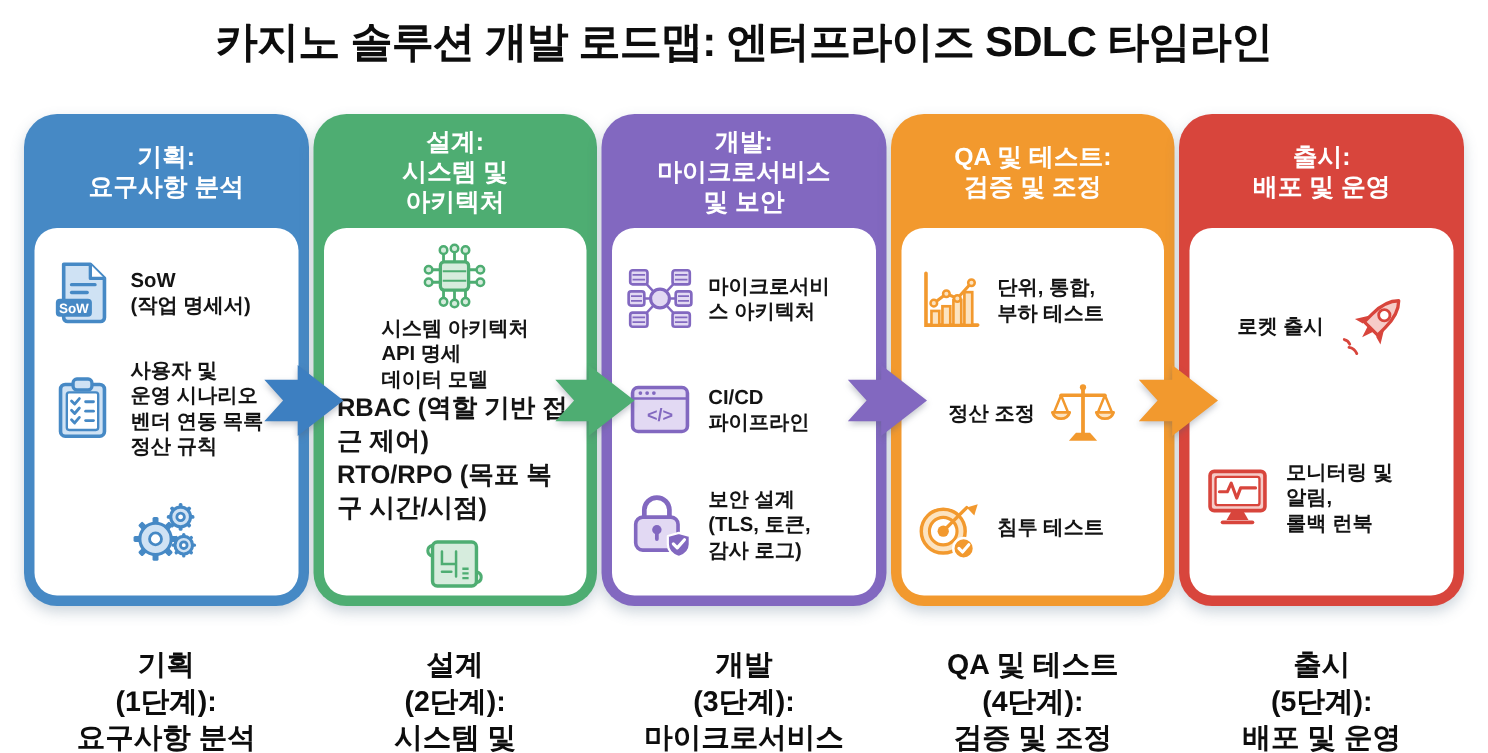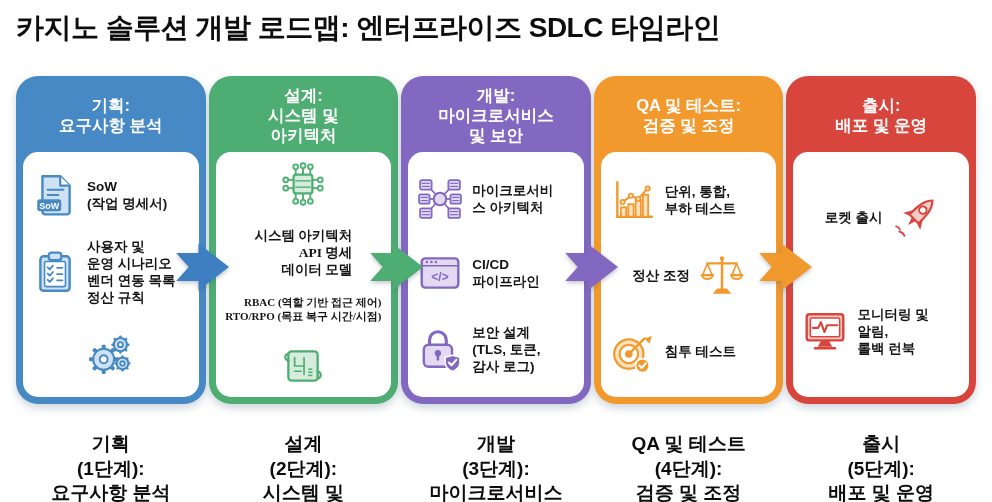--- a/index.html
+++ b/index.html
@@ -1,37 +1,37 @@
 <!DOCTYPE html>
 <html><head>
 <meta charset="utf-8">
 <style>
   * { margin:0; padding:0; box-sizing:border-box; }
   html,body { width:992px; height:502px; background:#fff; overflow:hidden;
     font-family:"Liberation Sans","DejaVu Sans",sans-serif; }
   .page { width:992px; height:502px; padding:10px 16px 0; }
-  .title { text-align:left; font-size:28px; font-weight:800; color:#0d0d0d;
+  .title { text-align:center; font-size:28px; font-weight:800; color:#0d0d0d;
     letter-spacing:-0.5px; line-height:1.3; }
   .stages { position:relative; display:flex; gap:3px; margin-top:30px; }
   .col { flex:1; display:flex; flex-direction:column; align-items:stretch; }
   .card { position:relative; height:328px; border-radius:22px; background:var(--main);
     box-shadow:0 4px 9px rgba(90,115,140,.30); }
   .card-header { height:78px; display:flex; align-items:center; justify-content:center;
     color:#fff; font-size:16.5px; font-weight:800; text-align:center;
     white-space:pre-line; line-height:1.22; padding:0 4px; }
   .card-body { position:absolute; left:7px; right:7px; top:76px; bottom:7px;
     background:#fff; border-radius:15px; padding:10px 7px 8px;
     display:flex; flex-direction:column; justify-content:space-around; }
   .item { display:flex; align-items:center; gap:9px; padding:0 2px; }
   .item.center { justify-content:center; }
   .item .txt { font-size:13.5px; font-weight:700; color:#141414;
     white-space:pre-line; line-height:1.26; }
   .item.text-center { justify-content:center; text-align:center; }
-  .item.text-center .txt { text-align:right;font-family:Liberation Serif, serif; }
-  .item .txt.small { font-size:11px; line-height:1.3; }
+  .item.text-center .txt { text-align:left; }
+  .item .txt.small { font-size:17px; line-height:1.3; }
   .icon { width:46px; height:46px; flex:0 0 46px; display:flex;
     align-items:center; justify-content:center; color:var(--main); }
   .icon svg { width:46px; height:46px; display:block; }
   .footer { margin-top:28px; text-align:center; font-size:19px; font-weight:700;
     color:#0d0d0d; white-space:pre-line; line-height:1.28; }
   .arrow { position:absolute; top:166px; transform:translateX(-50%); z-index:5;
     filter:drop-shadow(0 2px 2px rgba(80,90,110,.35)); }
   .arrow svg { display:block; width:58px; height:50px; }
   .a1 { left:188px; } .a2 { left:382px; } .a3 { left:577px; } .a4 { left:771px; }
 </style>

